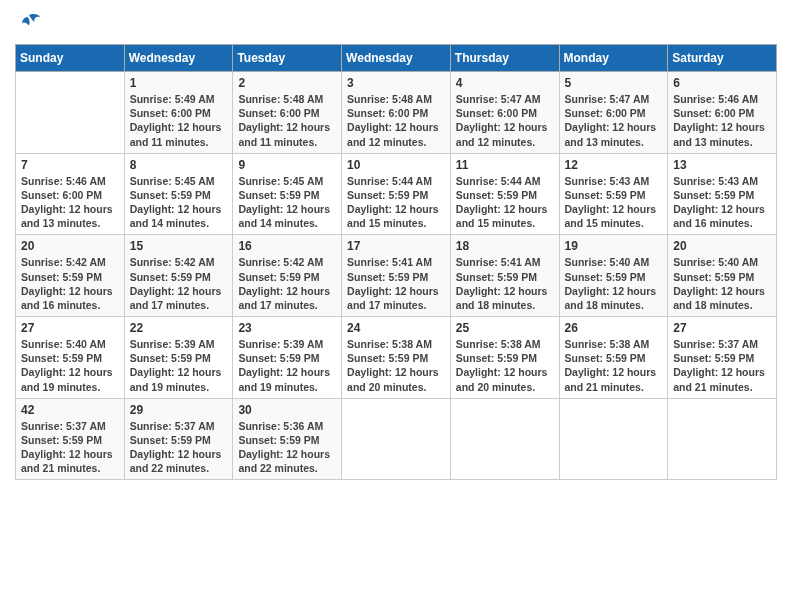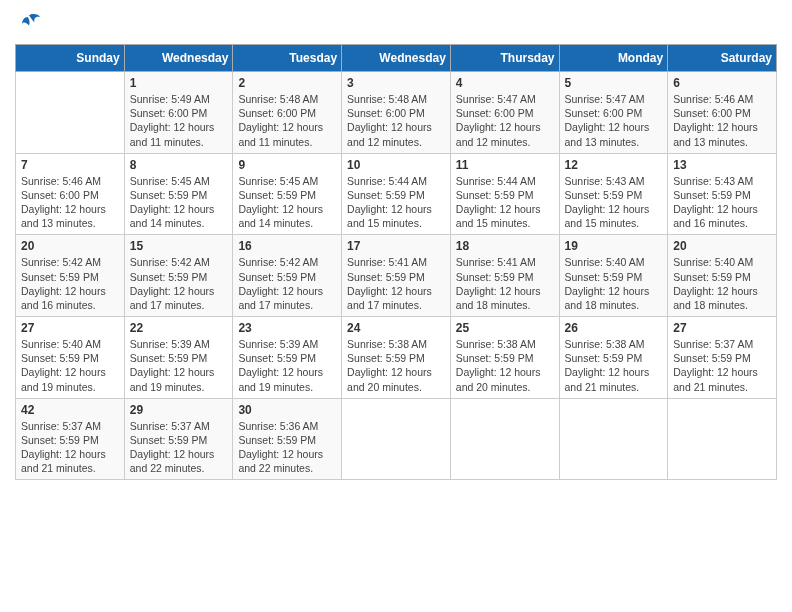--- a/index.html
+++ b/index.html
@@ -53,21 +53,21 @@
       margin-top: 6px;
       font-size: 11px;
     }
     .calendar-table thead tr th {
       background-color: #1a6ab1;
       color: #fff;
       font-size: 12px;
       font-weight: bold;
       padding: 6px 4px;
       border: 1px solid #aaa;
-      text-align: right;
+      text-align: left;
     }
     .calendar-table tbody tr td {
       border: 1px solid #ccc;
       vertical-align: top;
       padding: 4px 5px;
       min-height: 70px;
       height: 80px;
       width: 14.28%;
       background: #fff;
     }
@@ -81,20 +81,21 @@
       font-weight: bold;
       font-size: 12px;
       color: #333;
       display: block;
       margin-bottom: 2px;
     }
     .day-info {
       color: #444;
       font-size: 10.5px;
       line-height: 1.35;
+      font-weight: bold;
     }
   </style>
 </head>
 <body>
 
 <div class="header-area">
   <div class="logo">
     <svg class="logo-bird" viewBox="0 0 40 40">
       <path d="M20 8 C24 4, 34 6, 36 10 C30 8, 26 12, 28 18 C24 14, 22 10, 20 8Z" fill="#1a6ab1"></path>
       <path d="M18 10 C20 12, 22 18, 20 22 C16 18, 12 16, 10 20 C10 14, 14 10, 18 10Z" fill="#1a6ab1"></path>

